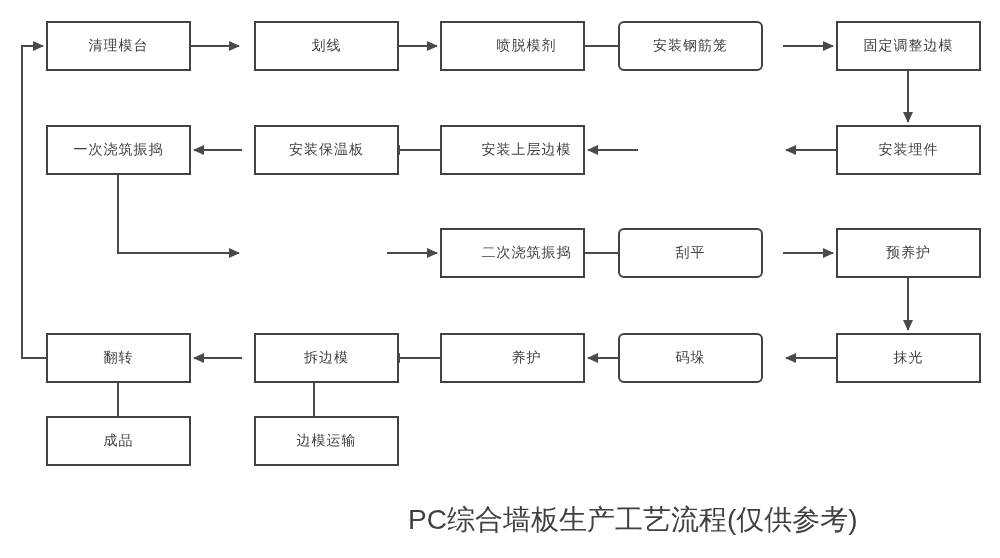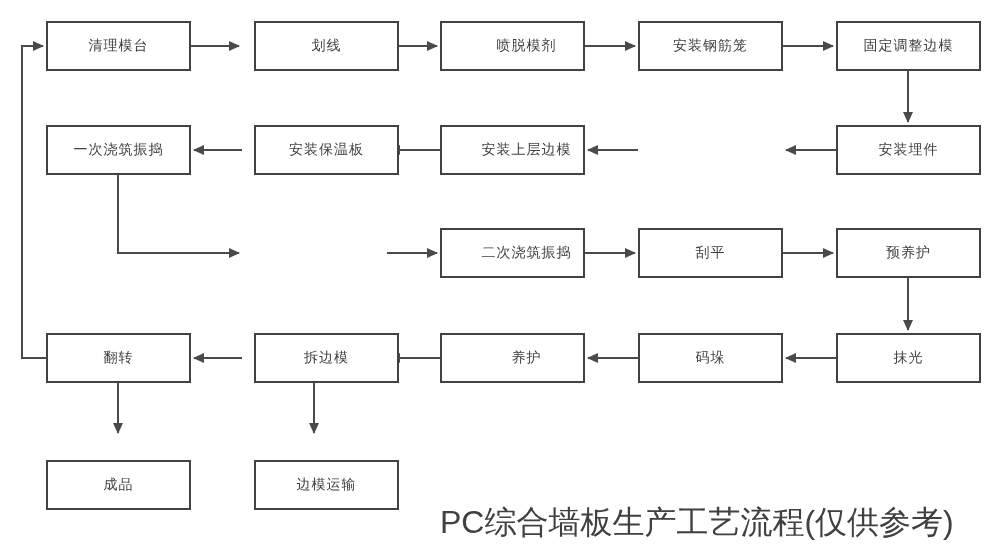--- a/index.html
+++ b/index.html
@@ -28,36 +28,35 @@
     justify-content: center;
     font-size: 14px;
     color: #3f3f3f;
     letter-spacing: 1px;
     white-space: nowrap;
   }
   
   .c1 { left: 46px; }
   .c2 { left: 242px; margin-left: 12px; }
   .c3 { left: 440px; padding-left: 28px; }
-  .c4 { left: 638px; }
+  .c4 { left: 618px; border-radius: 6px; }
   .c5 { left: 836px; }
   
   .r1 { top: 21px; }
   .r2 { top: 125px; }
   .r3 { top: 228px; }
   .r4 { top: 333px; }
-  .r5 { top: 460px; }
+  .r5 { top: 416px; }
   .caption {
     position: absolute;
     left: 408px;
     top: 501px;
-    font-size: 32px;
+    font-size: 28px;
     color: #404040;
     white-space: nowrap;
-    margin-left: 32px;
   }
   polyline, line { stroke: #4a4a4a; stroke-width: 2; fill: none; }
 </style>
 </head>
 <body>
 
 <div class="canvas">
 
   <svg class="edges-layer" width="1000" height="558" viewBox="0 0 1000 558" xmlns="http://www.w3.org/2000/svg">
     <defs>

